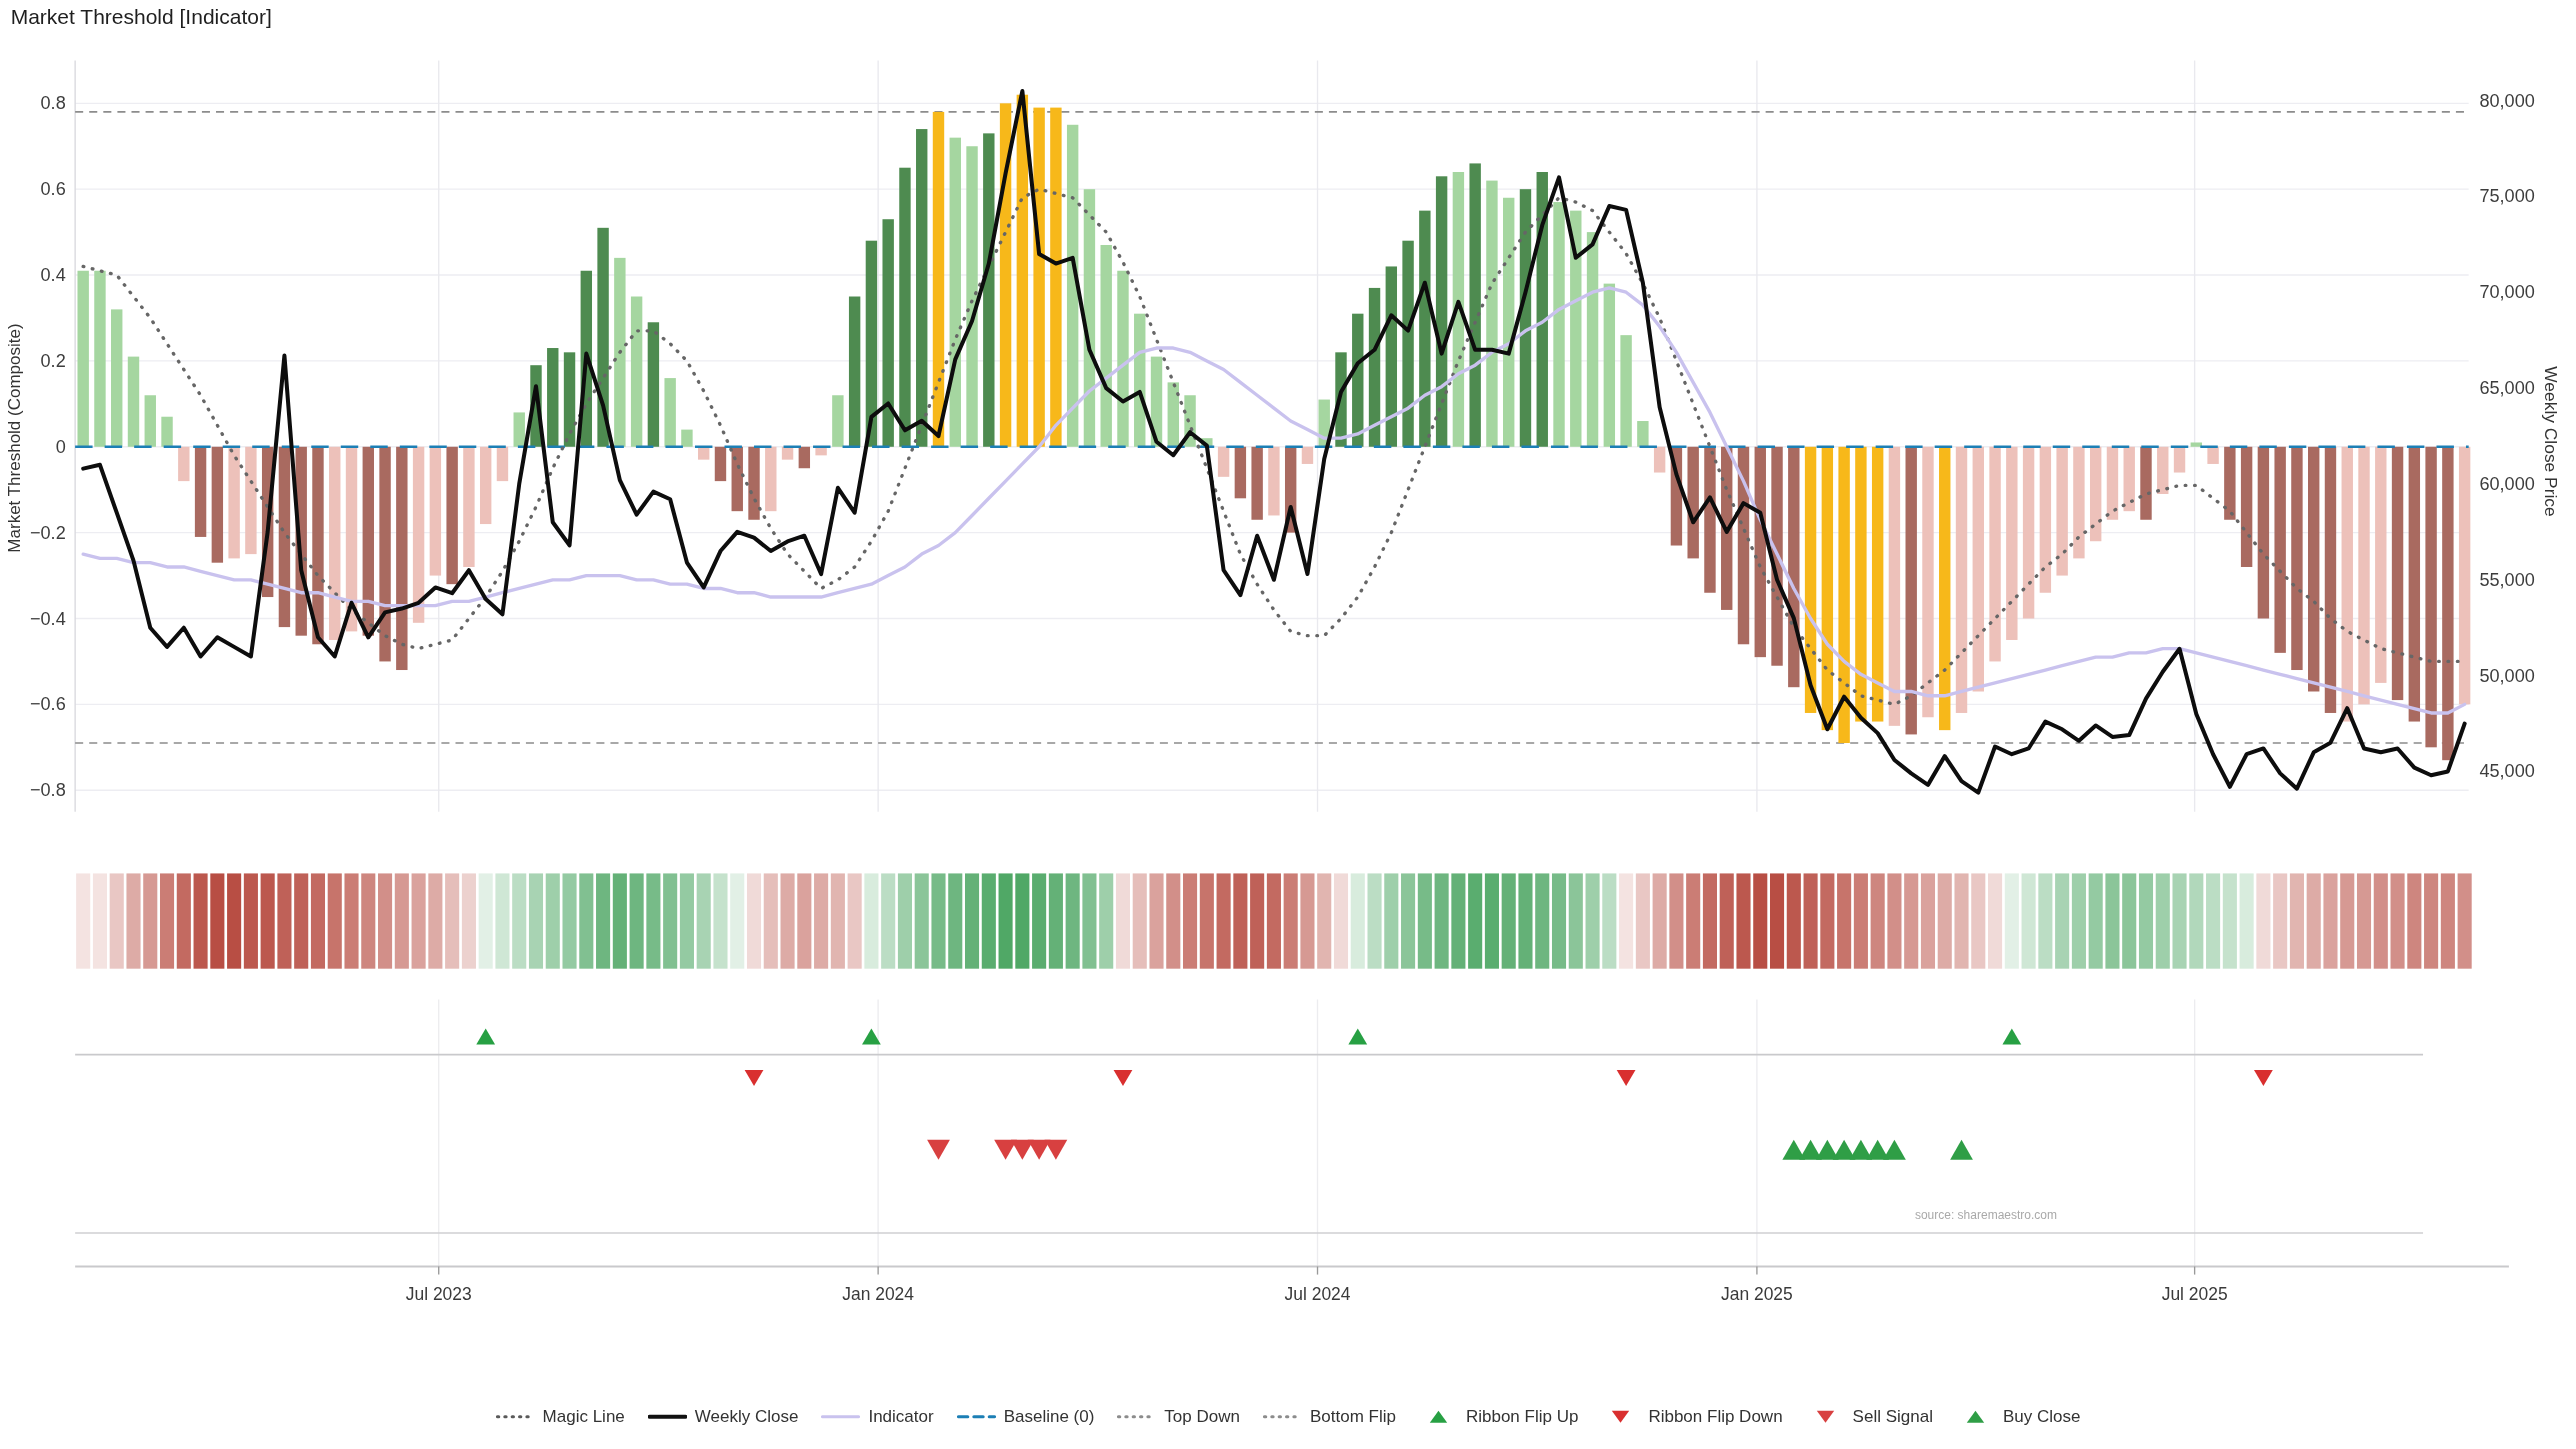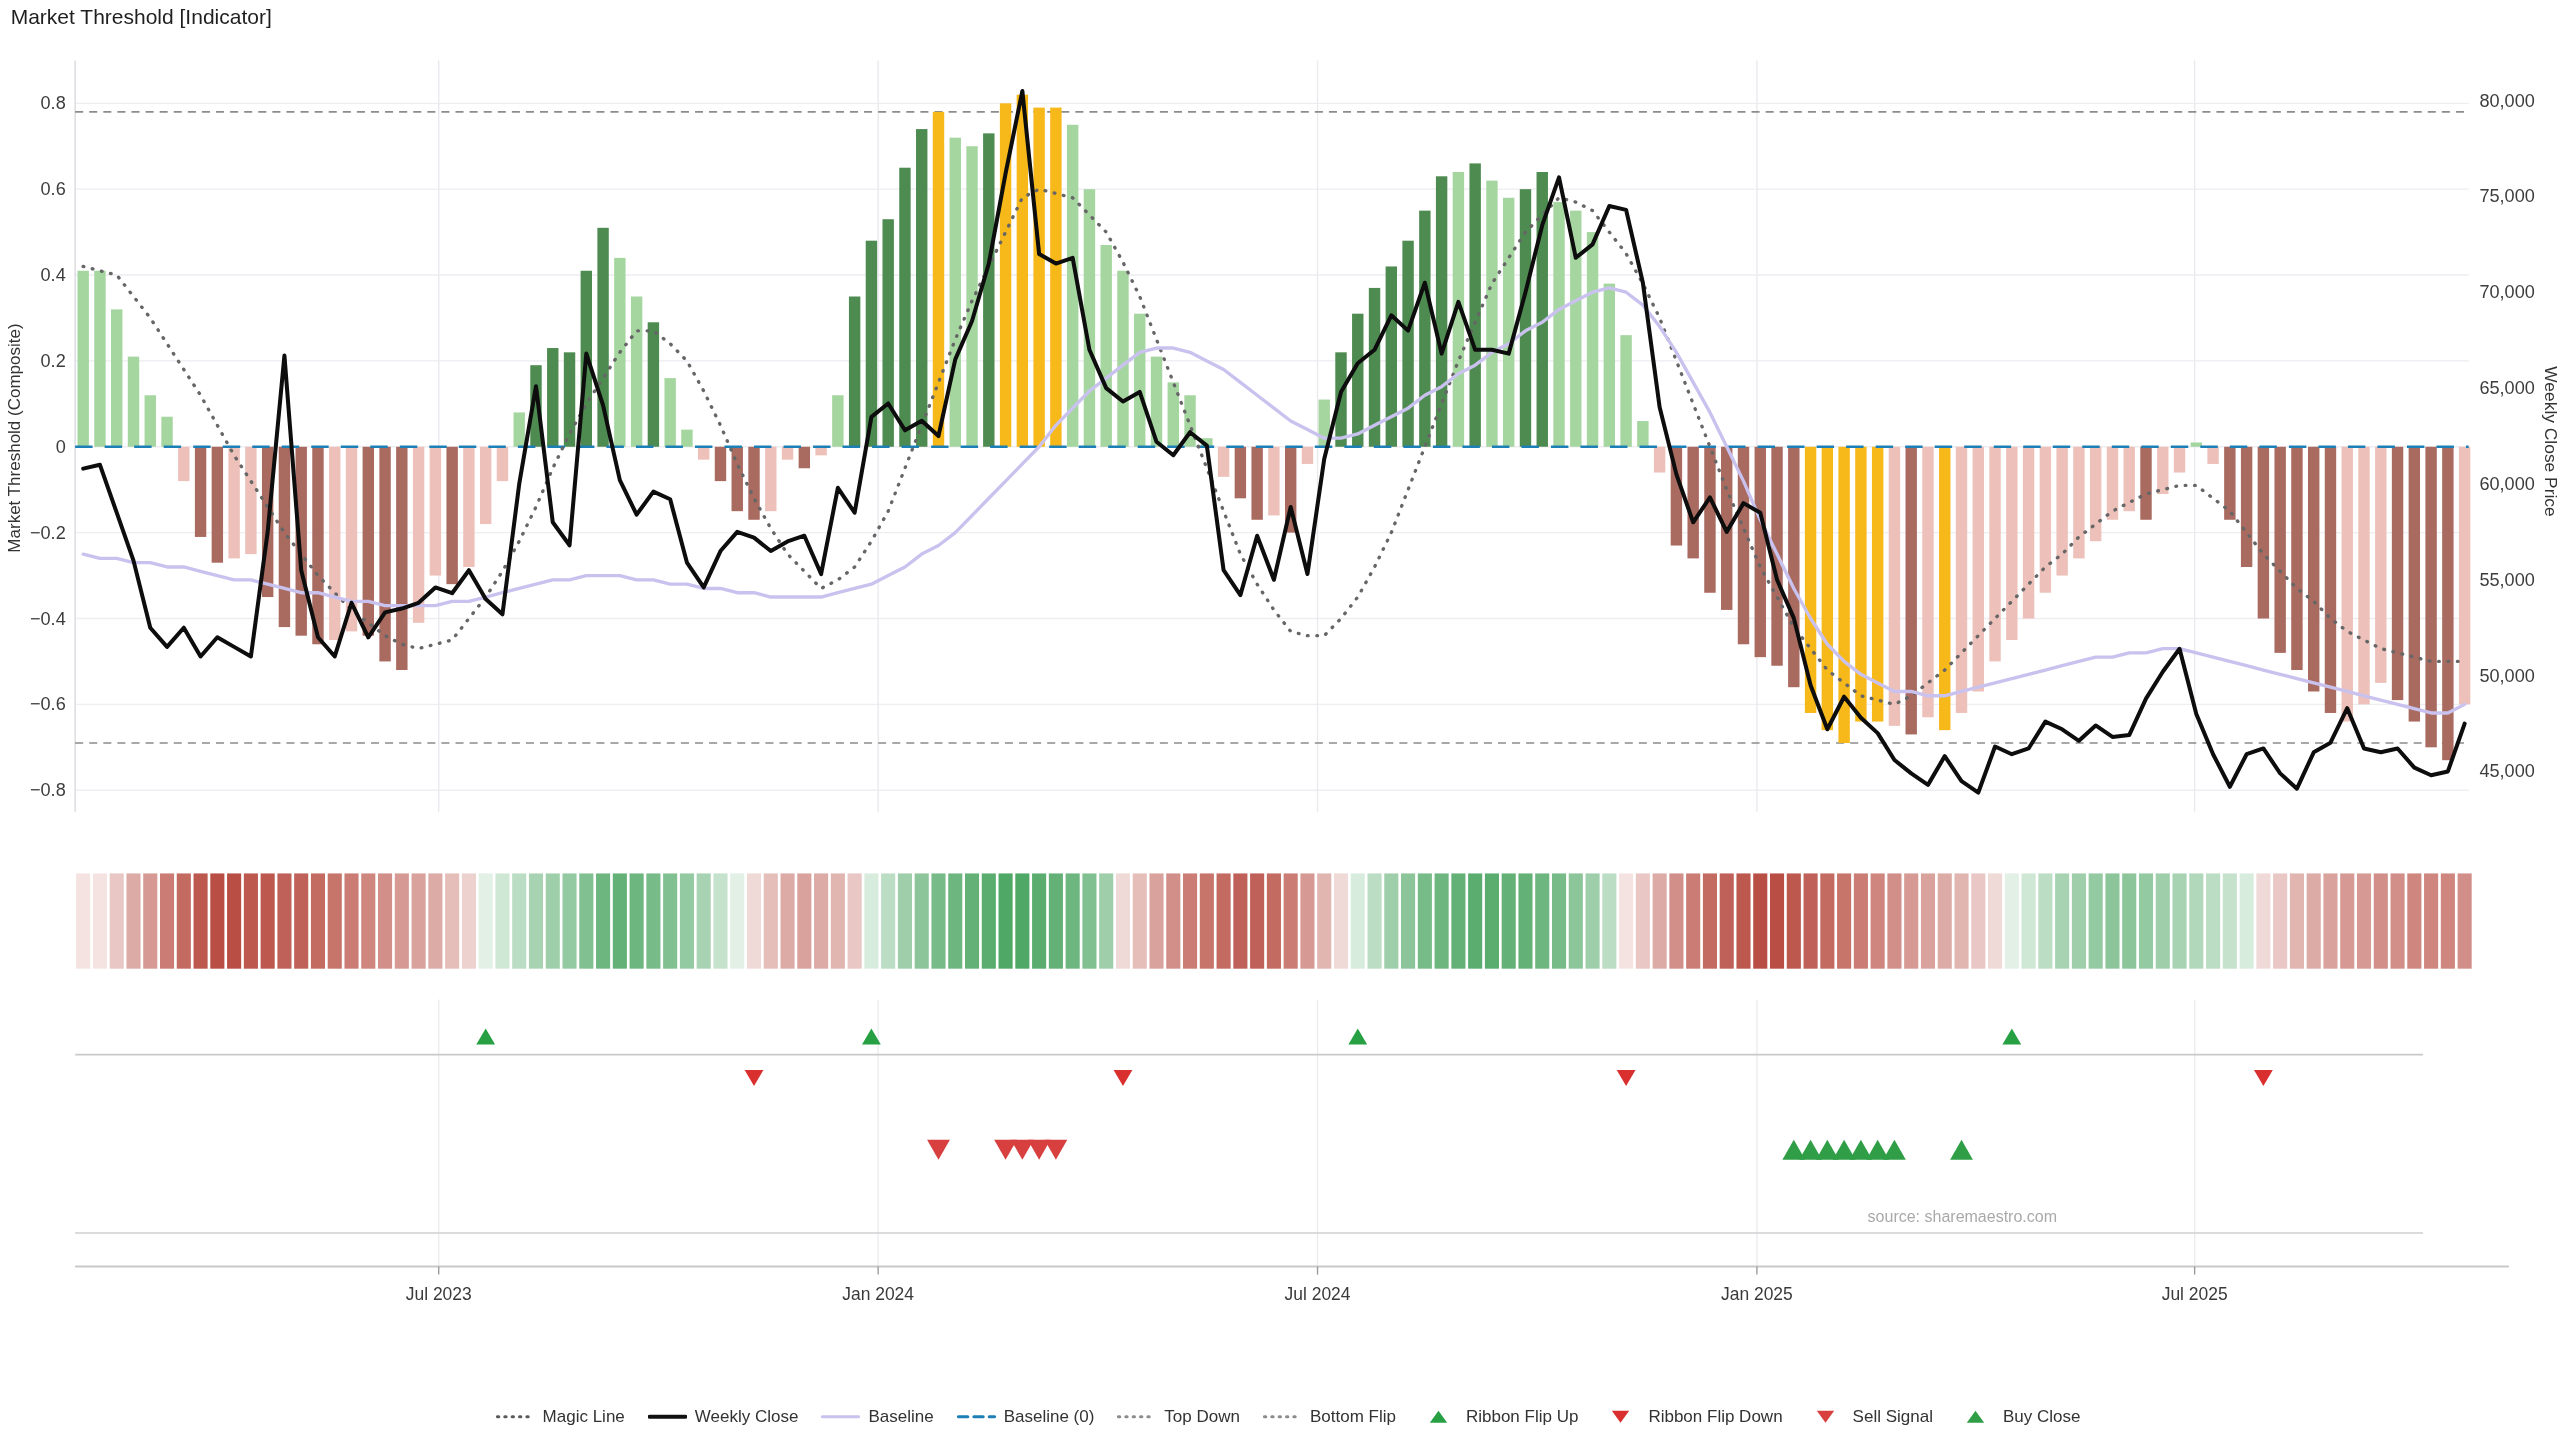--- a/index.html
+++ b/index.html
@@ -3,21 +3,21 @@
 <meta charset="utf-8">
 <style>
   html,body{margin:0;padding:0;background:#ffffff;width:2576px;height:1449px;overflow:hidden;
             font-family:"Liberation Sans",sans-serif;}
   #stage{position:relative;width:2128px;height:1449px;background:#fff;}
   #chart-title{position:absolute;left:10.7px;top:5.4px;font-size:21px;color:#1f1f1f;}
   #left-axis-title{position:absolute;left:-106px;top:428px;width:241px;text-align:center;
       transform:rotate(-90deg);font-size:17px;color:#333;}
   #right-axis-title{position:absolute;left:2450px;top:431px;width:201px;text-align:center;
       transform:rotate(90deg);font-size:17.4px;color:#333;}
-  #source-note{position:absolute;right:71px;top:1208px;font-size:16px;color:#a9a9a9;}
+  #source-note{position:absolute;right:71px;top:1208px;font-size:12px;color:#a9a9a9;}
   #chart-svg{position:absolute;left:0;top:0;}
   #legend{position:absolute;left:0;top:1407px;width:2576px;display:flex;justify-content:center;
       align-items:flex-end;gap:23px;font-size:17px;color:#333;}
   .legend-item{display:flex;align-items:center;gap:8px;white-space:nowrap;}
   .legend-glyph{display:inline-block;}
 </style>
 </head>
 <body>
 
 <div id="stage">
@@ -400,21 +400,21 @@
       <div class="legend-item">
         <svg width="39" height="17.4" class="legend-glyph" viewBox="0 0 58 26">
           <line x1="2" y1="13" x2="56" y2="13" stroke="#111111" stroke-width="6" stroke-linecap="round"></line>
         </svg>
         <span>Weekly Close</span>
       </div>
       <div class="legend-item">
         <svg width="39" height="17.4" class="legend-glyph" viewBox="0 0 58 26">
           <line x1="2" y1="13" x2="56" y2="13" stroke="#c9c2ee" stroke-width="4.5" stroke-linecap="round"></line>
         </svg>
-        <span>Baseline</span>
+        <span>Indicator</span>
       </div>
       <div class="legend-item">
         <svg width="39" height="17.4" class="legend-glyph" viewBox="0 0 58 26">
           <line x1="2" y1="13" x2="56" y2="13" stroke="#1c7fb5" stroke-width="4.5" stroke-linecap="round" stroke-dasharray="14 9"></line>
         </svg>
         <span>Baseline (0)</span>
       </div>
       <div class="legend-item">
         <svg width="39" height="17.4" class="legend-glyph" viewBox="0 0 58 26">
           <line x1="2" y1="13" x2="56" y2="13" stroke="#8c8c8c" stroke-width="4.5" stroke-linecap="round" stroke-dasharray="2 9"></line>

